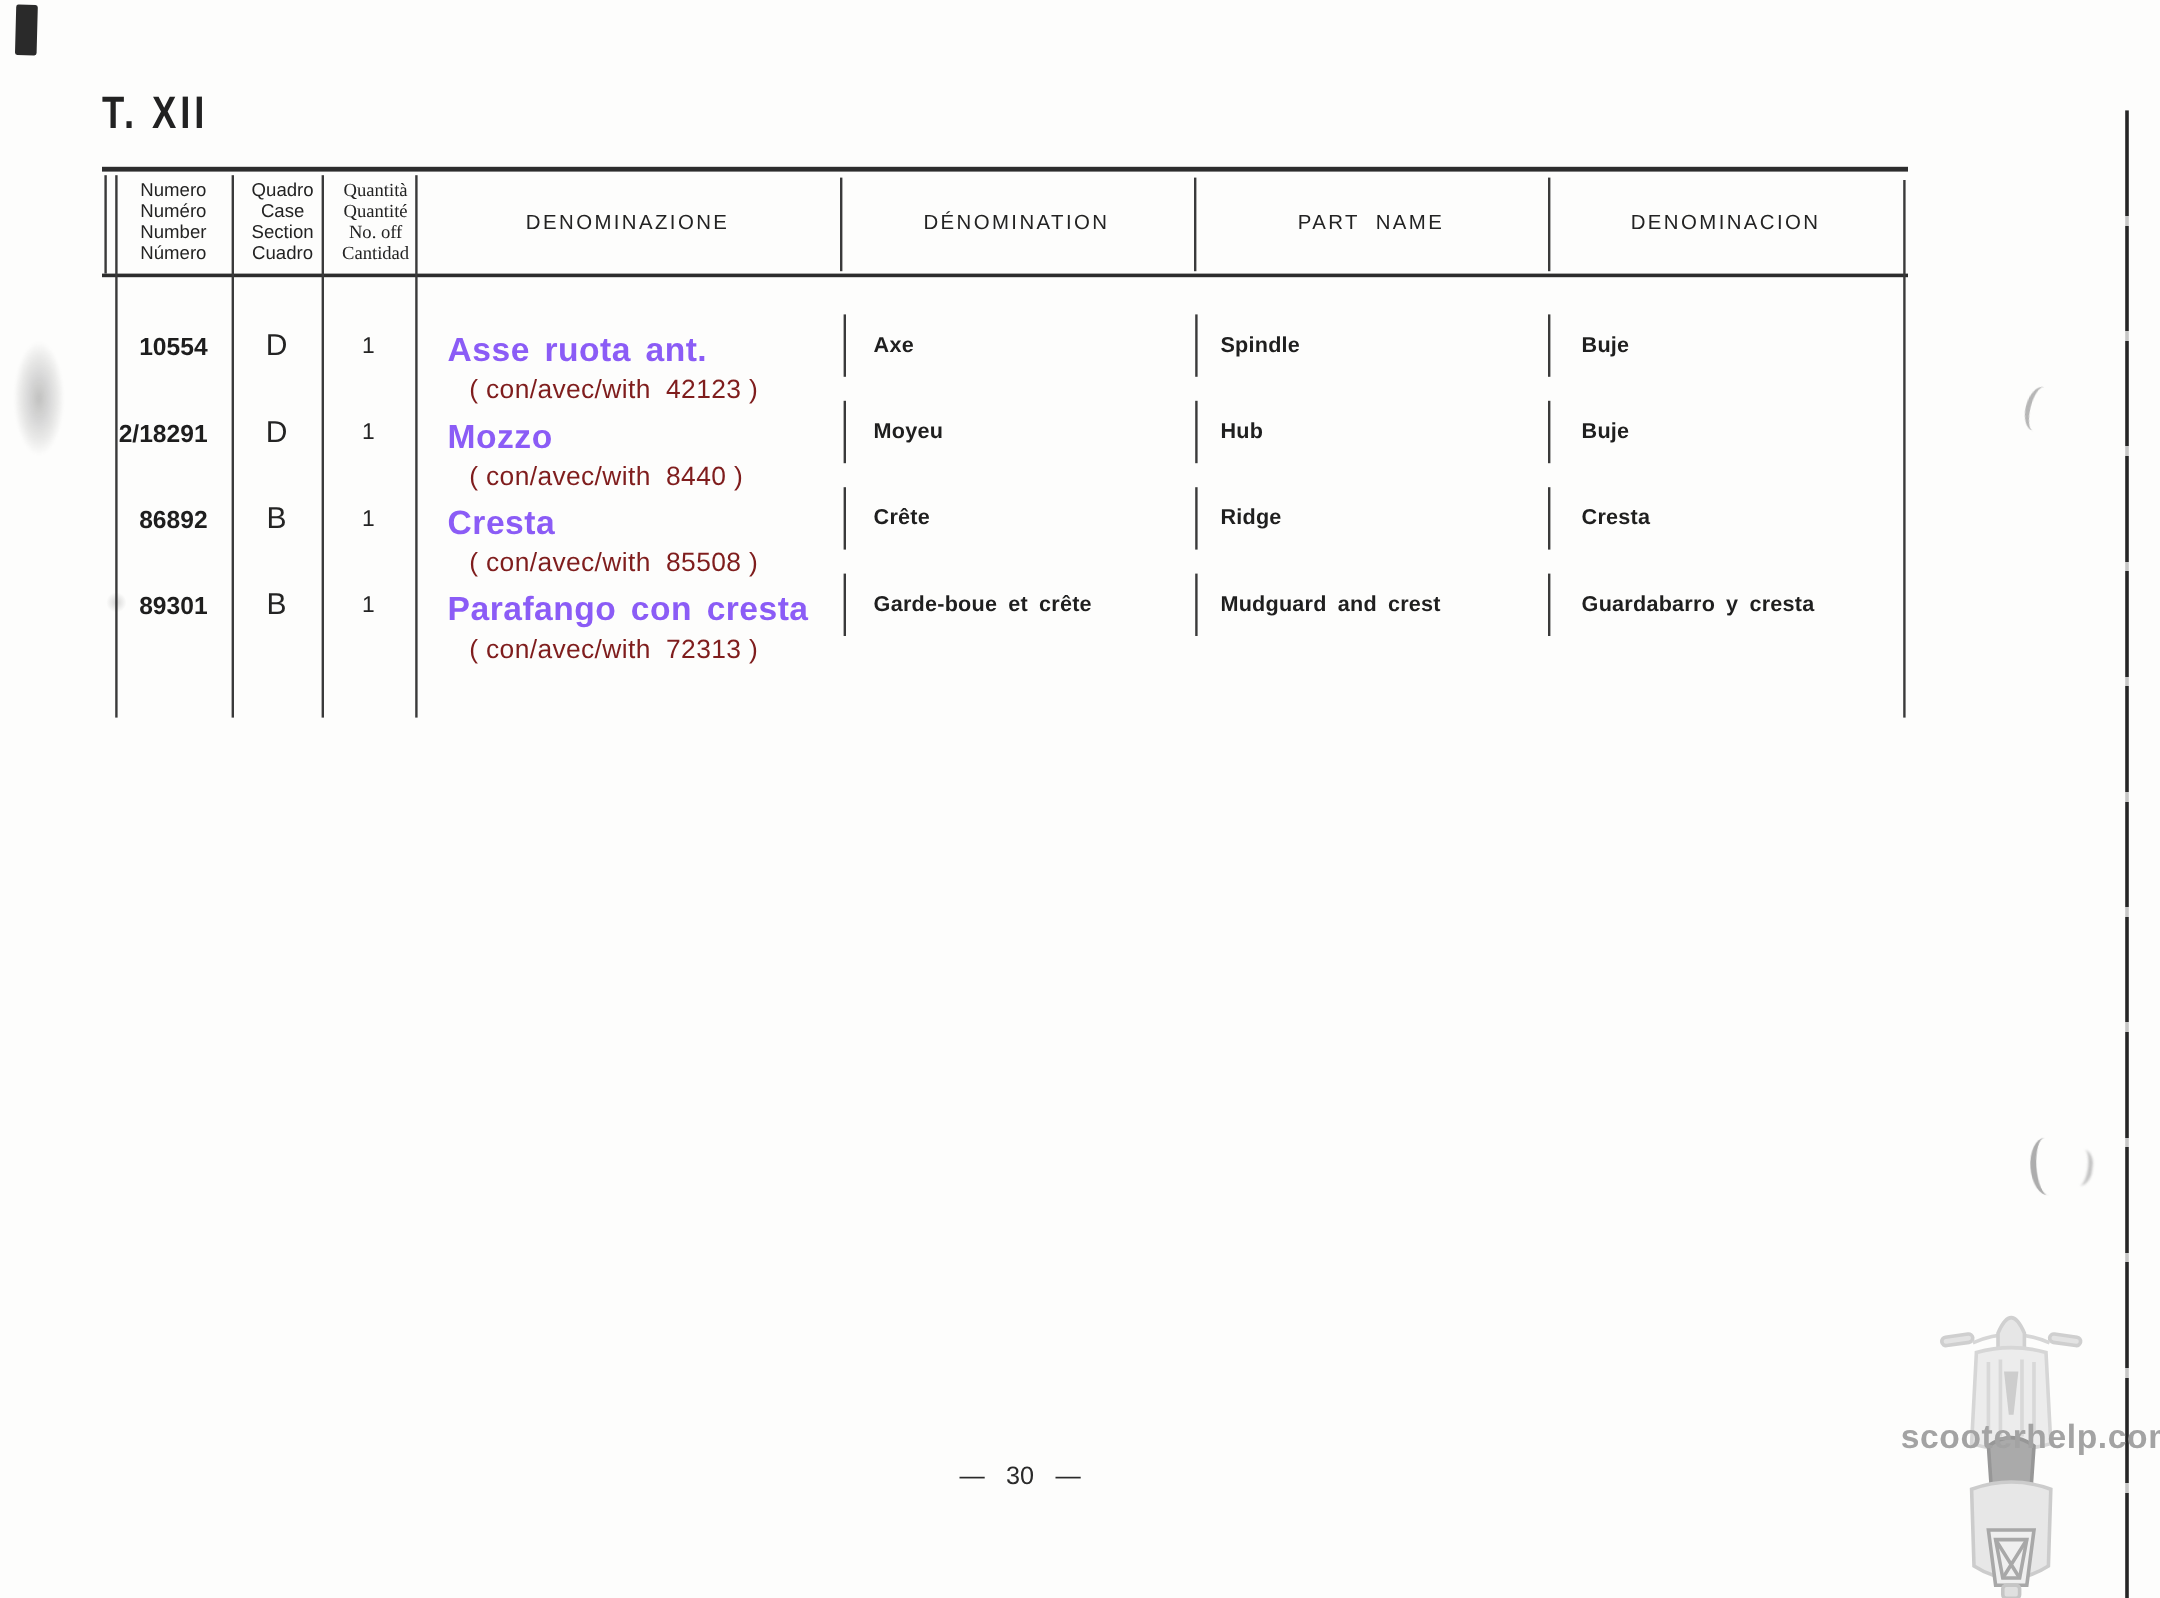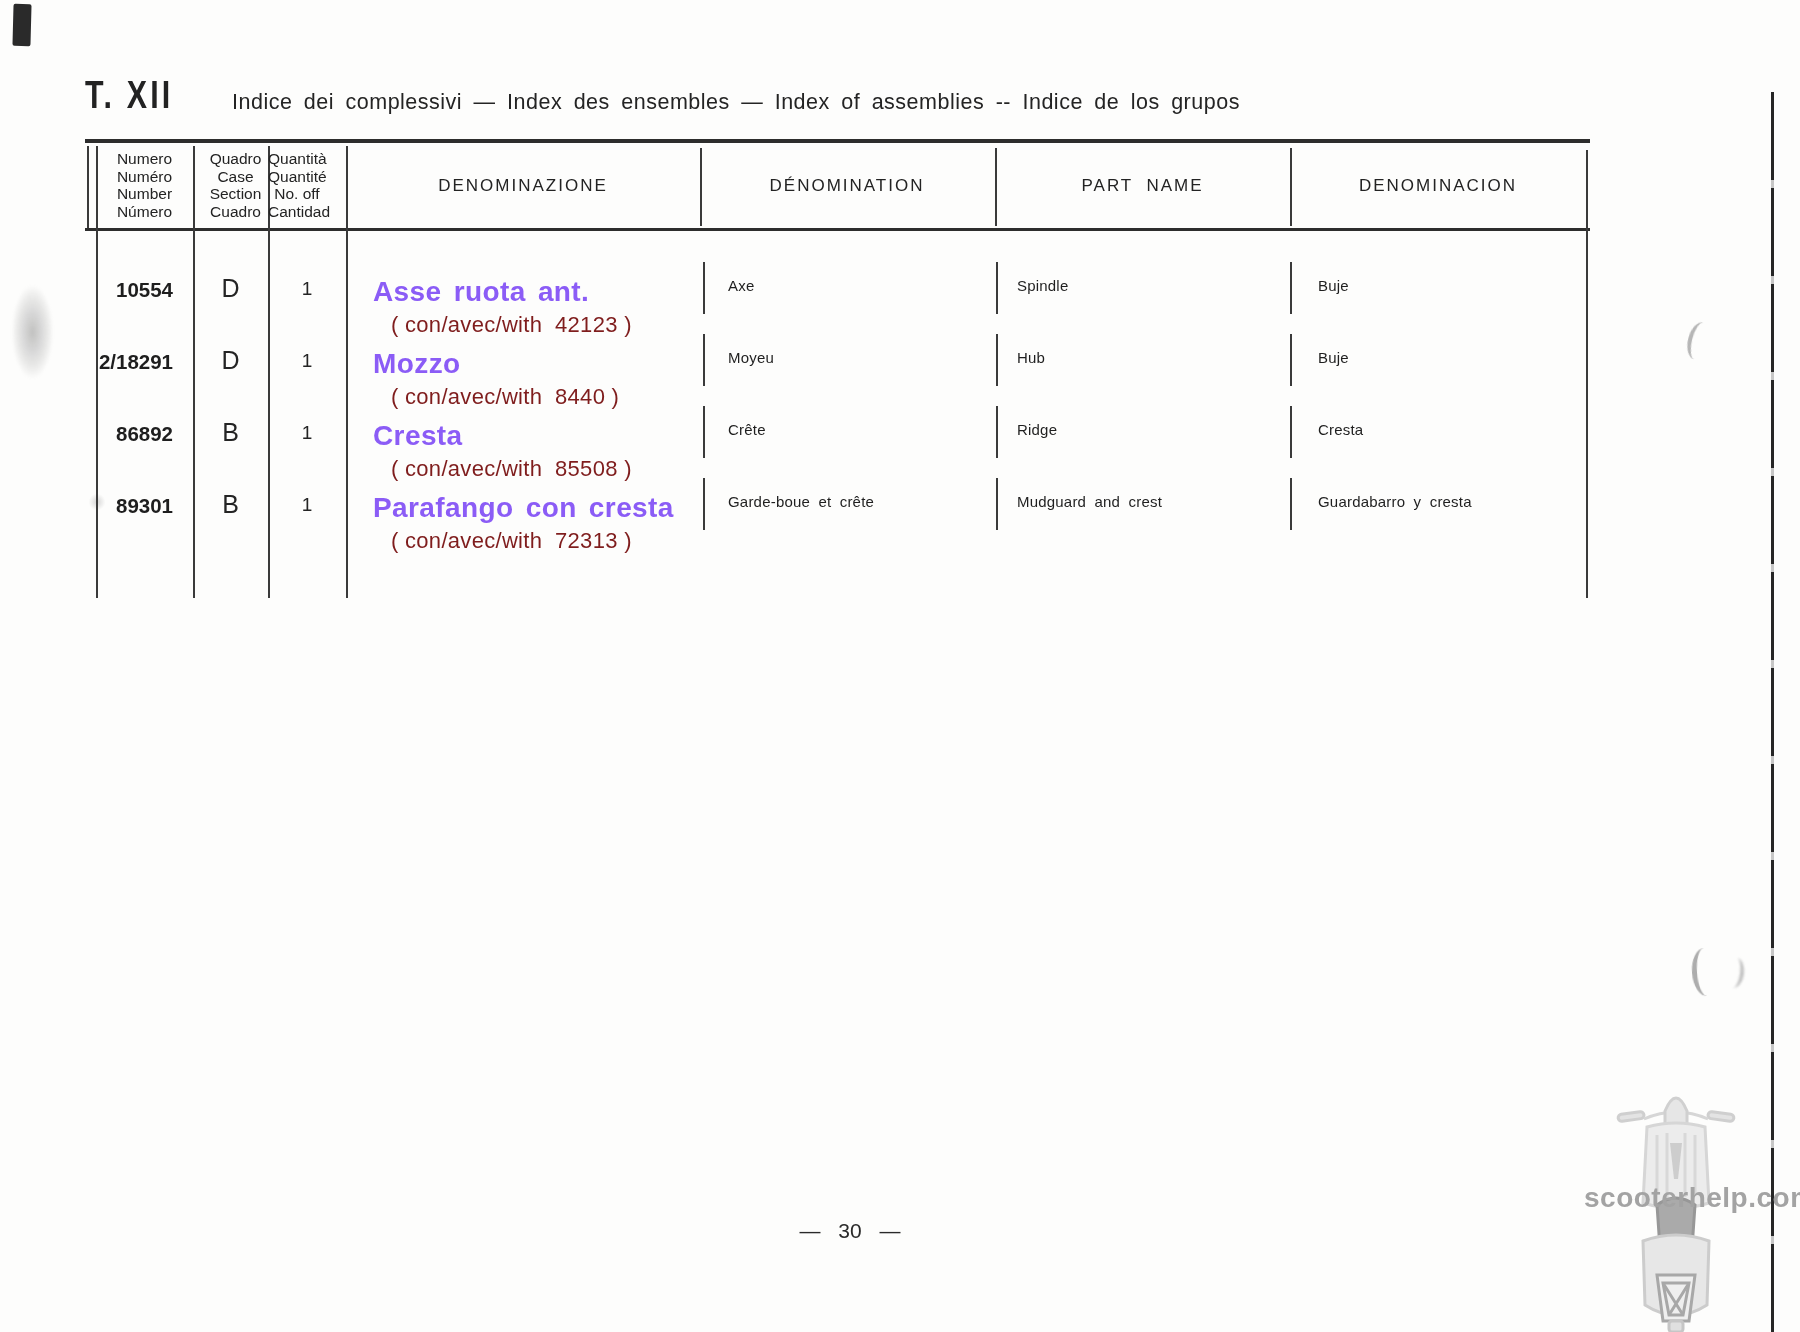--- a/index.html
+++ b/index.html
@@ -17,21 +17,21 @@
   .vline{background:#3a3a3a;width:2px;}
   .tick{background:#3a3a3a;width:2px;}
   
   .hstack{font-size:15.5px;line-height:17.5px;text-align:center;color:#232323;}
   .hmain{font-size:17px;letter-spacing:2px;text-align:center;color:#232323;}
   
   .num{font-size:20.5px;font-weight:bold;text-align:right;color:#1e1e1e;}
   .sec{font-size:25px;text-align:center;color:#242424;}
   .qty{font-size:19px;text-align:center;color:#242424;}
   .bname{font-size:28px;font-weight:bold;letter-spacing:.4px;word-spacing:4px;color:#8b5cf6;}
-  .bname2{font-size:15px;font-weight:normal;letter-spacing:.2px;word-spacing:4px;color:#1f1f1f;}
+  .bname2{font-size:18px;font-weight:bold;letter-spacing:.2px;word-spacing:4px;color:#1f1f1f;}
   .note{font-size:22px;color:#7f1d1d;white-space:pre;letter-spacing:.3px;}
   
   .pageno{font-size:21px;word-spacing:12px;text-align:center;color:#2a2a2a;}
   
   .wmtext{font-size:28px;font-weight:bold;color:#a3a3a3;letter-spacing:.5px;z-index:3;}
   
   .corner-mark{left:13px;top:4px;width:18px;height:42px;background:#1a1a1a;border-radius:2px;transform:rotate(1.5deg);opacity:.93;}
   .smudge-left{left:8px;top:255px;width:70px;height:140px;
     background:radial-gradient(ellipse 40% 45% at 35% 55%,rgba(120,120,120,.45),rgba(150,150,150,.18) 55%,transparent 75%);
     filter:blur(1px);}
@@ -53,21 +53,20 @@
 
   <div class="abs corner-mark"></div>
   <div class="abs smudge-left"></div>
   <div class="abs smudge-small"></div>
   <div class="abs curl-a"></div>
   <div class="abs curl-b1"></div>
   <div class="abs curl-b2"></div>
   <div class="abs edge-line"></div>
 
   <div class="abs tag" style="left:85px;top:74px;">T. XII</div>
-  <div class="abs subtitle" style="left:232px;top:90px;">Indice dei complessivi  —  Index des ensembles  —  Index of assemblies  --  Indice de los grupos</div>
 
   <div class="abs hline" style="left:85px;top:139px;width:1505px;height:4px;"></div>
   <div class="abs hline" style="left:85px;top:228px;width:1505px;height:3px;"></div>
 
   <div class="abs vline" style="left:87px;top:146px;height:82px;"></div>
   <div class="abs vline" style="left:96px;top:146px;height:452px;"></div>
   <div class="abs vline" style="left:193px;top:146px;height:452px;"></div>
   <div class="abs vline" style="left:268px;top:146px;height:452px;"></div>
   <div class="abs vline" style="left:346px;top:146px;height:452px;"></div>
   <div class="abs vline" style="left:700px;top:148px;height:78px;"></div>
@@ -93,21 +92,21 @@
     <div>Numéro</div>
     <div>Number</div>
     <div>Número</div>
   </div>
   <div class="abs hstack" style="left:193px;top:150px;width:85px;">
     <div>Quadro</div>
     <div>Case</div>
     <div>Section</div>
     <div>Cuadro</div>
   </div>
-  <div class="abs hstack" style="left:268px;top:150px;width:58px;">
+  <div class="abs hstack" style="left:284px;top:150px;width:58px;font-family:Liberation Serif, serif;">
     <div>Quantità</div>
     <div>Quantité</div>
     <div>No. off</div>
     <div>Cantidad</div>
   </div>
   <div class="abs hmain" style="left:346px;top:176px;width:354px;">DENOMINAZIONE</div>
   <div class="abs hmain" style="left:700px;top:176px;width:294px;">DÉNOMINATION</div>
   <div class="abs hmain" style="left:995px;top:176px;width:295px;white-space:pre;">PART  NAME</div>
   <div class="abs hmain" style="left:1290px;top:176px;width:296px;">DENOMINACION</div>
 

